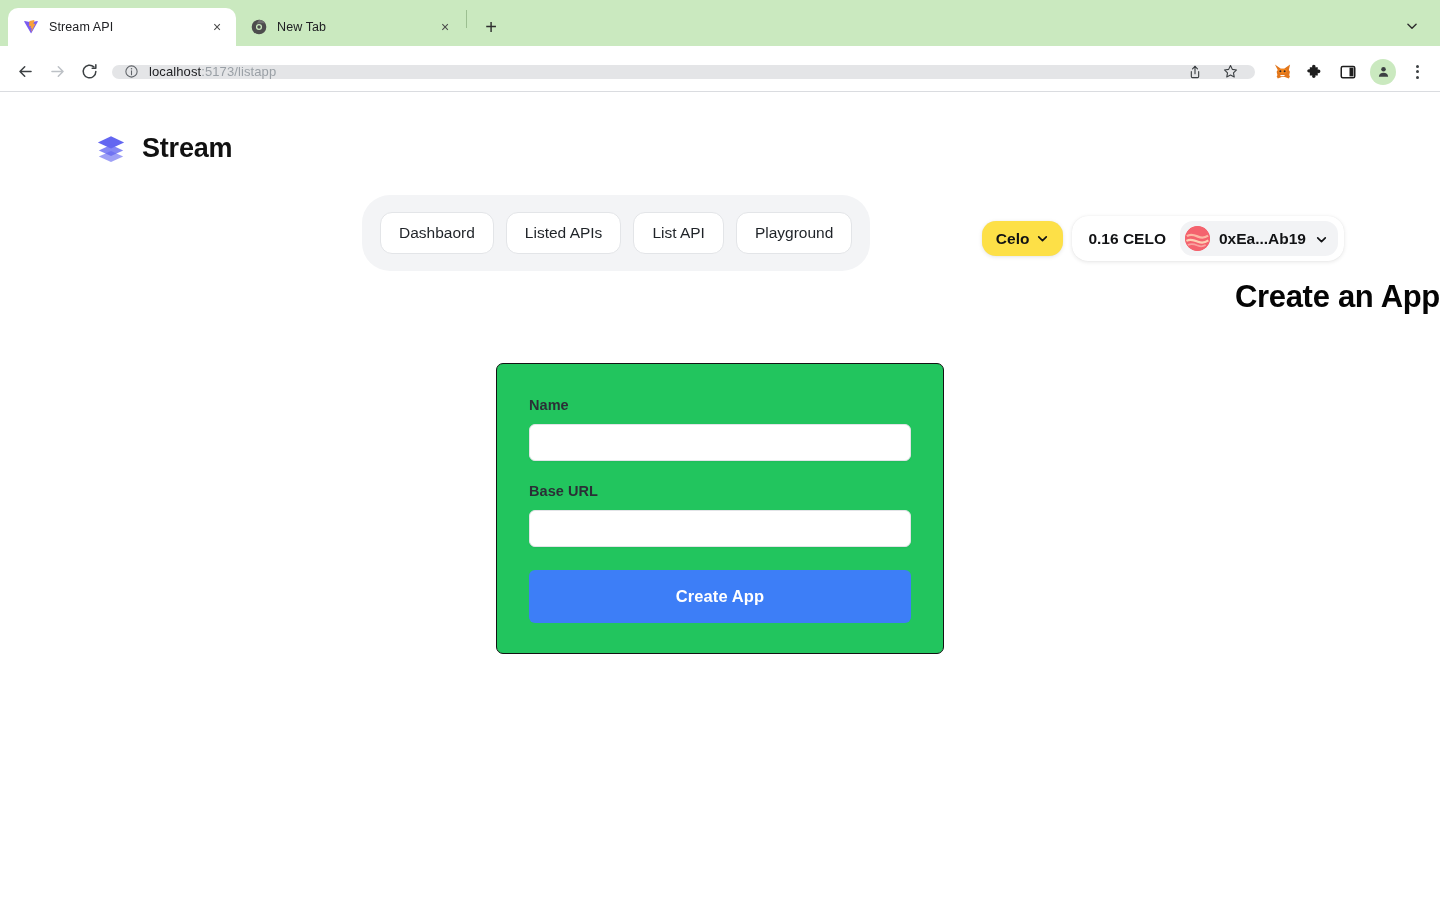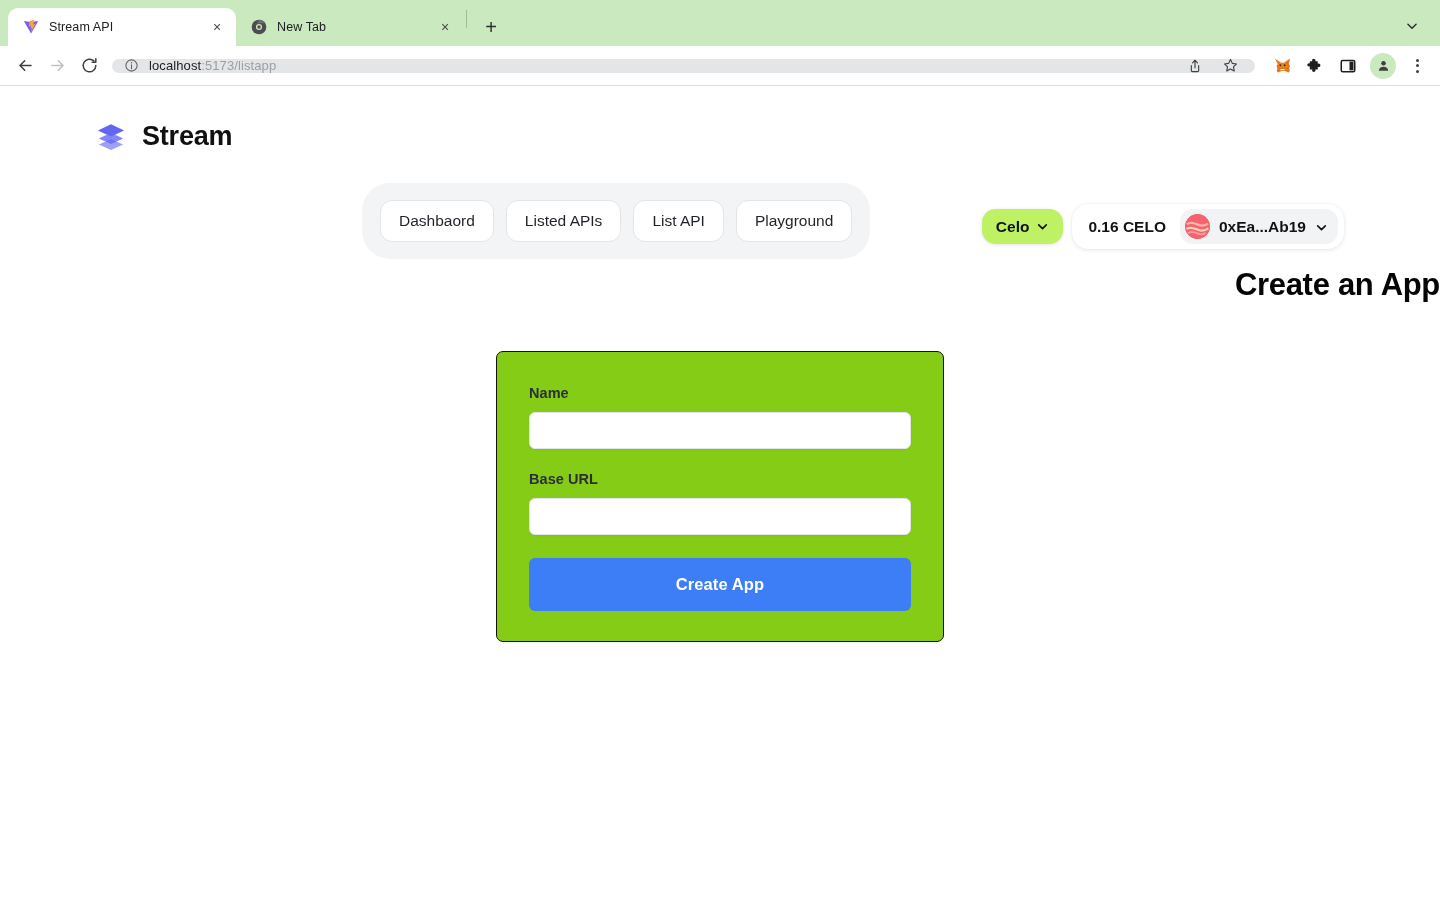--- a/index.html
+++ b/index.html
@@ -5,21 +5,21 @@
 <style>
   * { box-sizing: border-box; margin: 0; padding: 0; }
   html, body {
     width: 1440px; height: 900px;
     font-family: "Liberation Sans", sans-serif;
     background: #ffffff;
     overflow: hidden;
   }
 
   
-  .browser { width: 1440px; height: 900px; display: flex; flex-direction: column; }
+  .browser { width: 1440px; height: 900px; display: flex; flex-direction: column; gap: 6px; }
 
   .tabstrip {
     height: 46px;
     background: #cae9bf;
     display: flex;
     align-items: flex-end;
     padding-left: 8px;
     position: relative;
     flex: 0 0 auto;
   }
@@ -191,21 +191,21 @@
 
   .wallet {
     position: absolute;
     right: 96px;
     top: 118px;
     display: flex;
     align-items: center;
     gap: 9px;
   }
   .chain-chip {
-    background: #bef264;
+    background: #fde047;
     border-radius: 14px;
     box-shadow: 0 1px 4px rgba(0,0,0,0.10), 0 0 1px rgba(0,0,0,0.08);
     padding: 10px 14px;
     display: flex; align-items: center; gap: 7px;
     font-size: 15.5px; font-weight: 700; color: #111214;
     line-height: 1;
   }
   .acct-chip {
     background: #ffffff;
     border-radius: 16px;
@@ -243,21 +243,21 @@
     color: #050505;
     letter-spacing: -0.3px;
     margin-top: 81px;
   }
 
   .form-card {
     width: 448px;
     margin: 48px auto 0 auto;
     border: 1.4px solid #131313;
     border-radius: 7px;
-    background: #84cc16;
+    background: #22c55e;
     padding: 33px 32px 30px 32px;
   }
   .field-label {
     font-size: 14.5px;
     font-weight: 700;
     color: #2b2f36;
     margin-bottom: 11px;
     letter-spacing: 0.05px;
   }
   .text-input {

